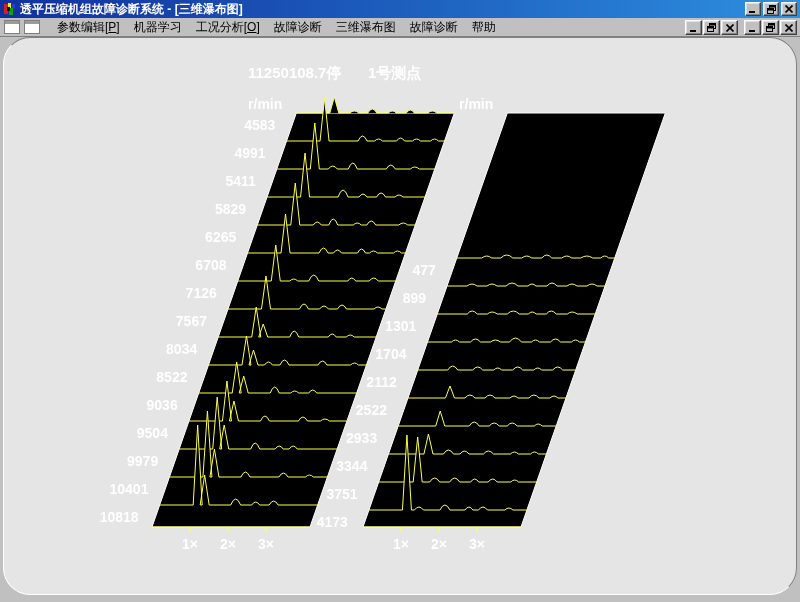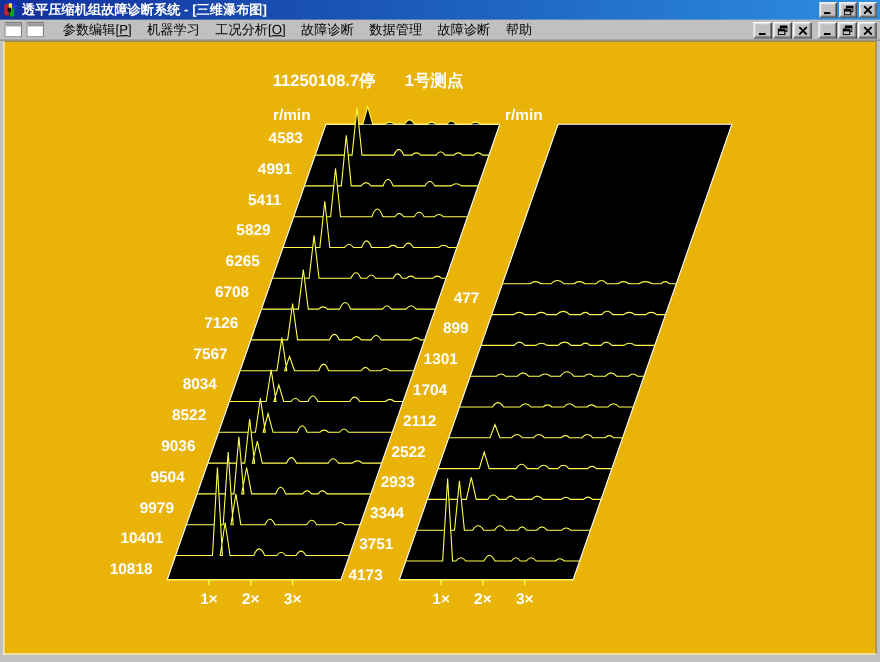--- a/index.html
+++ b/index.html
@@ -112,21 +112,21 @@
   </div>
 
   <div class="menubar">
     <span class="mdi-doc-icon"></span>
     <span class="mdi-doc-icon"></span>
     <span class="menu-items">
         <span class="menu-item">参数编辑[<u>P</u>]</span>
         <span class="menu-item">机器学习</span>
         <span class="menu-item">工况分析[<u>O</u>]</span>
         <span class="menu-item">故障诊断</span>
-        <span class="menu-item">数据管理</span>
+        <span class="menu-item">三维瀑布图</span>
         <span class="menu-item">故障诊断</span>
         <span class="menu-item">帮助</span>
       </span>
     <span class="menu-win-buttons">
       <span class="grp">
         <button class="wbtn">
           <span>
               <svg width="8" height="8" viewBox="0 0 8 8">
                 <rect x="0" y="6" width="6" height="2" fill="#000"></rect>
               </svg>
@@ -173,21 +173,21 @@
               <svg width="8" height="8" viewBox="0 0 8 8">
                 <path d="M0.5 0.5 L7.5 7.5 M7.5 0.5 L0.5 7.5" stroke="#000" stroke-width="1.7"></path>
               </svg>
             </span>
         </button>
       </span>
     </span>
   </div>
 
   <div class="client-wrap">
-    <div class="client" style="background: #eab308;">
+    <div class="client" style="background: #e5e5e5; border-radius: 27px;">
       <svg id="plot-svg" width="792" height="555" viewBox="4 38 792 555" font-family="Liberation Sans, sans-serif">
         <text id="hdr-ts" x="248" y="78" font-size="15" font-weight="bold" fill="#FFFFFF">11250108.7停</text>
         <text id="hdr-pt" x="368" y="78" font-size="15" font-weight="bold" fill="#FFFFFF">1号测点</text>
         <g id="plot-left">
             <polygon points="296.3204,113 454.3204,113 310,527 152,527" fill="#000000" stroke="#FFFFFF" stroke-width="1"></polygon>
             <path d="M 296.3204 113 L 329.8204 113 L 334.3204 97 L 338.8204 113 L 349.8204 113 Q 354.3204 109 358.8204 113 L 367.8204 113 Q 372.3204 105 376.8204 113 L 388.3204 113 Q 392.3204 109 396.3204 113 L 406.3204 113 Q 410.3204 107 414.3204 113 L 427.8204 113 Q 432.3204 109 436.8204 113 L 454.3204 113" fill="#000000" stroke="#FFFF4D" stroke-width="1"></path>
             <text x="275.3204" y="130" text-anchor="end" font-size="14" font-weight="bold" fill="#FFFFFF">4583</text>
             <path d="M 286.55960000000005 141 L 320.05960000000005 141 L 324.55960000000005 98 L 329.05960000000005 141 L 358.05960000000005 141 Q 362.55960000000005 131 367.05960000000005 141 L 374.55960000000005 141 Q 378.55960000000005 137 382.55960000000005 141 L 396.55960000000005 141 Q 400.55960000000005 135 404.55960000000005 141 L 412.55960000000005 141 Q 416.55960000000005 137 420.55960000000005 141 L 430.55960000000005 141 Q 434.55960000000005 137 438.55960000000005 141 L 444.55960000000005 141" fill="#000000" stroke="#FFFF4D" stroke-width="1"></path>
             <text x="265.55960000000005" y="158" text-anchor="end" font-size="14" font-weight="bold" fill="#FFFFFF">4991</text>
             <path d="M 276.7988 169 L 310.2988 169 L 314.7988 123 L 319.2988 169 L 328.2988 169 Q 332.7988 163 337.2988 169 L 348.2988 169 Q 352.7988 157 357.2988 169 L 386.2988 169 Q 390.7988 161 395.2988 169 L 410.2988 169 Q 414.7988 165 419.2988 169 L 434.7988 169" fill="#000000" stroke="#FFFF4D" stroke-width="1"></path>

